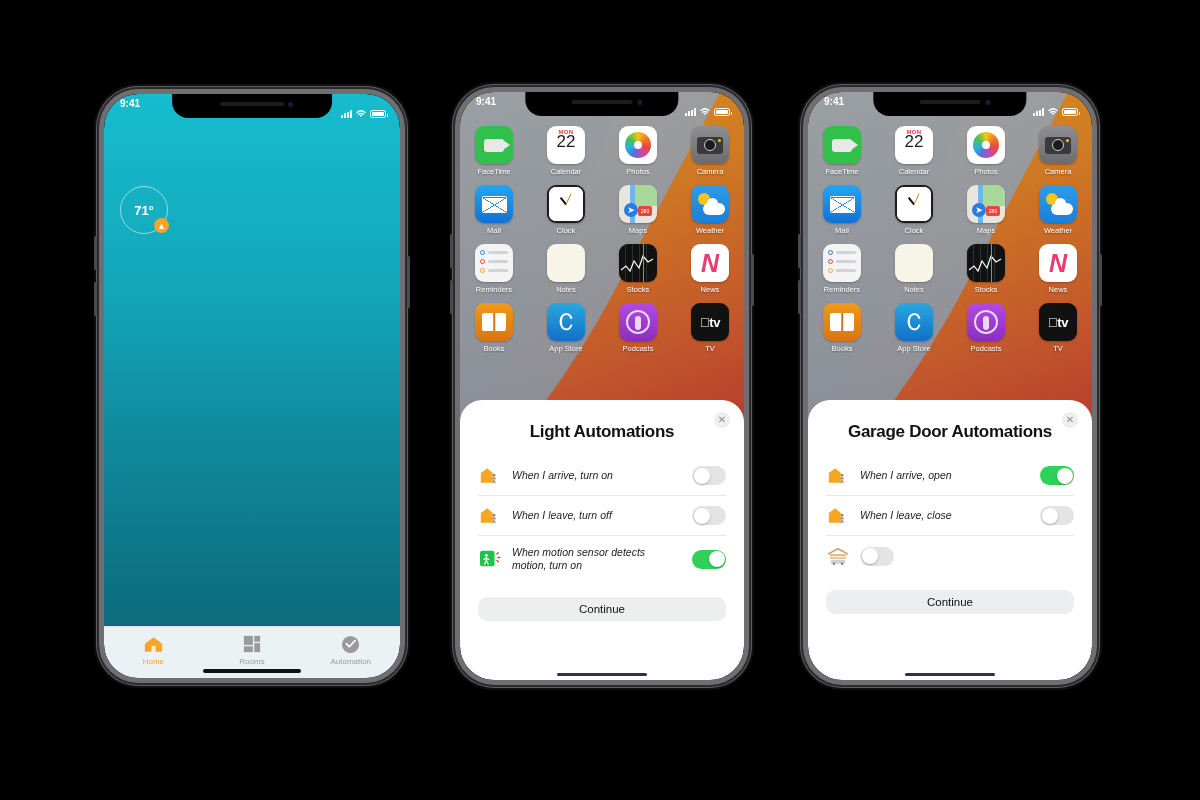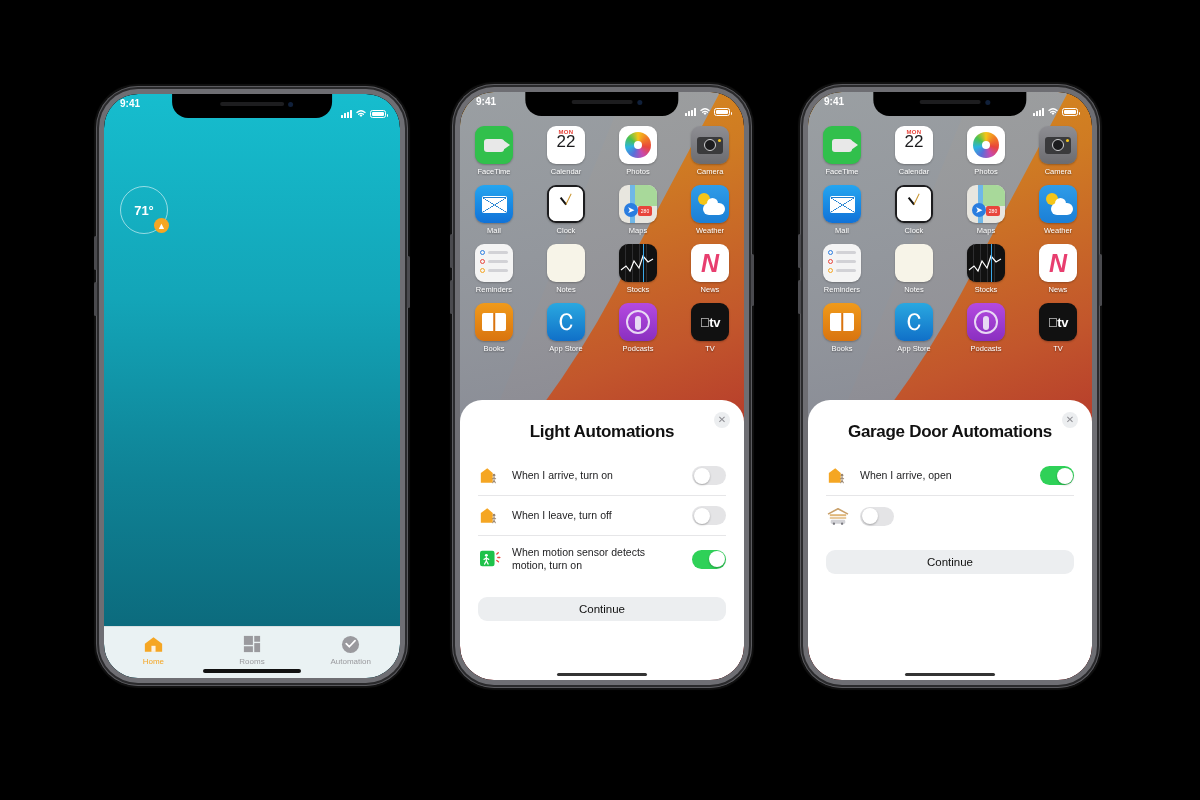--- a/index.html
+++ b/index.html
@@ -171,21 +171,21 @@
   .i-tv { background:#111; display:flex; align-items:center; justify-content:center;
           color:#fff; font-size:13px; font-weight:bold; letter-spacing:-.5px; }
 
   
   .sheet { position:absolute; left:0; right:0; bottom:0; background:#fff;
            border-radius:22px 22px 28px 28px; padding:16px 18px 14px; z-index:50; }
   .sheet-x { position:absolute; right:14px; top:12px; width:16px; height:16px; border-radius:50%;
              background:#eceef0; color:#8e8e93; font-size:10px; line-height:16px; text-align:center; }
   .sheet-title { text-align:center; font-size:17px; font-weight:bold; color:#111;
                  line-height:1.18; padding:6px 18px 0; letter-spacing:-0.3px; }
-  .rows { margin-top:14px; }
+  .rows { margin-top:14px;font-style:italic; }
   .row { display:flex; align-items:center; gap:10px; padding:10px 0;
          border-top:.6px solid #e6e6e8; }
   .row:first-child { border-top:none; }
   .row .ri { width:24px; flex:0 0 24px; display:flex; align-items:center; justify-content:center; }
   .row .rt { flex:1; font-size:10.5px; color:#1c1c1e; line-height:1.28; }
   .tgl { width:34px; height:19px; border-radius:11px; background:#e4e4e6; position:relative;
          flex:0 0 34px; }
   .tgl i { position:absolute; top:1.5px; left:1.5px; width:16px; height:16px; border-radius:50%;
            background:#fff; box-shadow:0 1px 2px rgba(0,0,0,.28); }
   .tgl.on { background:#2fd158; }
@@ -855,20 +855,33 @@
                   <circle cx="16.4" cy="9.6" r="1.4" fill="#9a8670"></circle>
                   <path d="M16.4 11.4v3.8M16.4 12.4l-1.8 1.2M16.4 12.4l1.8 1.2M16.4 15.2l-1.4 2.8M16.4 15.2l1.4 2.8" stroke="#9a8670" stroke-width="1.1" stroke-linecap="round"></path>
                 </svg>
               </span>
               <span class="rt">When I arrive, open</span>
               <span class="tgl on">
                   <i></i>
                 </span>
             </div>
 
+            <div class="row">
+              <span class="ri">
+                <svg width="22" height="19" viewBox="0 0 24 20">
+                  <path d="M9 2L2 7.3V18h13V7.3L9 2z" fill="#f5a623"></path>
+                  <circle cx="16.4" cy="9.6" r="1.4" fill="#9a8670"></circle>
+                  <path d="M16.4 11.4v3.8M16.4 12.4l-1.8 1.2M16.4 12.4l1.8 1.2M16.4 15.2l-1.4 2.8M16.4 15.2l1.4 2.8" stroke="#9a8670" stroke-width="1.1" stroke-linecap="round"></path>
+                </svg>
+              </span>
+              <span class="rt">When I leave, close</span>
+              <span class="tgl">
+                  <i></i>
+                </span>
+            </div>
 
             <div class="row">
               <span class="ri">
                 <svg width="24" height="20" viewBox="0 0 26 22">
                   <path d="M2 9L13 3l11 6" fill="none" stroke="#c9a06a" stroke-width="1.7" stroke-linejoin="round"></path>
                   <rect x="4" y="9" width="18" height="2.2" fill="#e0b77a"></rect>
                   <rect x="4" y="12.4" width="18" height="1.6" fill="#e0b77a"></rect>
                   <rect x="5" y="15" width="16" height="4.6" rx="1.4" fill="#d2d2d6"></rect>
                   <circle cx="8.5" cy="19.4" r="1.3" fill="#7a7a80"></circle>
                     <circle cx="17.5" cy="19.4" r="1.3" fill="#7a7a80"></circle>

